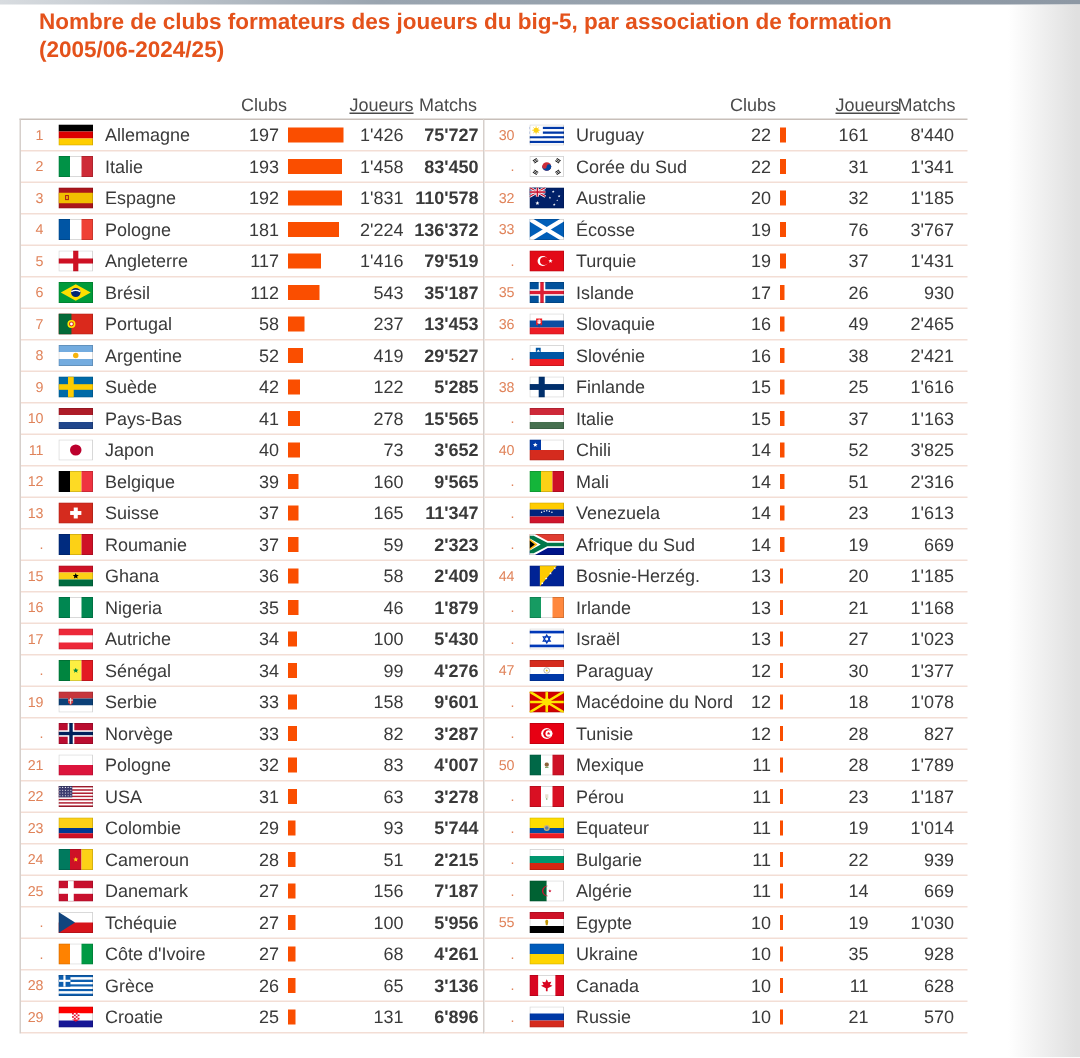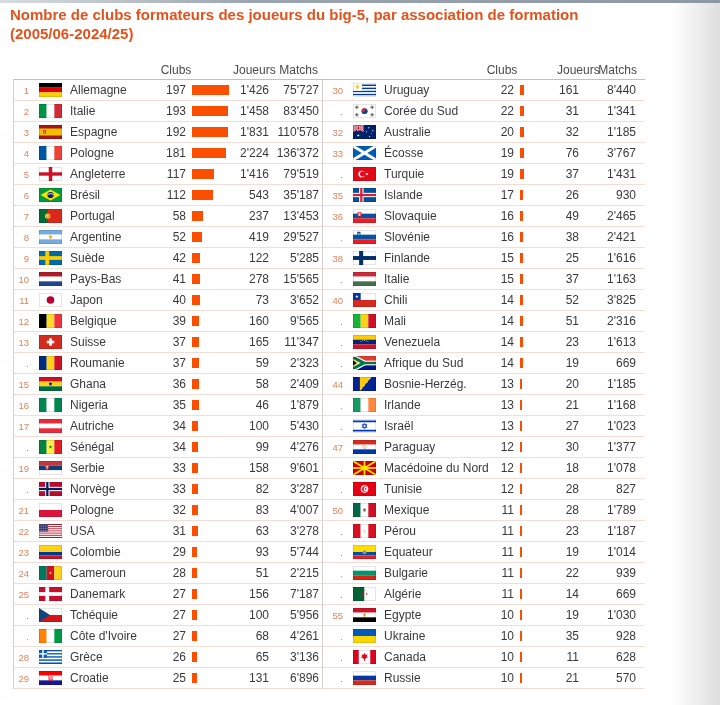--- a/index.html
+++ b/index.html
@@ -2,48 +2,48 @@
 <html><head>
 <meta charset="utf-8">
 <style>
   html,body{margin:0;padding:0;background:#fff;}
   .page{position:relative;width:720px;height:705px;background:#fff;overflow:hidden;
         font-family:"Liberation Sans",sans-serif;-webkit-font-smoothing:antialiased;}
   .top-strip{position:absolute;top:0;left:0;width:720px;height:3px;
         background:linear-gradient(90deg,#d8dce0 0%,#9aa5b0 35%,#8d98a4 100%);}
   .right-fade{position:absolute;top:3px;right:0;width:48px;height:702px;pointer-events:none;
         background:linear-gradient(90deg,rgba(226,226,226,0) 0%,#e0e0e0 95%);}
-  .title{position:absolute;top:5px;left:10px;width:668px;font-size:15px;font-weight:bold;
+  .title{position:absolute;top:5px;left:26px;width:668px;font-size:15px;font-weight:bold;
         color:#e4521b;line-height:19px;letter-spacing:0;}
   .tables{position:absolute;top:60px;left:13px;display:flex;}
   .tbl{display:block;}
   .tbl.left{--cols:17px 33px 77px 45px 43px 42px 52px;width:309px;}
   .tbl.right{--cols:22px 33px 94px 42px 44px 40px 48px;width:323px;}
   .hdr,.row{display:grid;grid-template-columns:var(--cols);}
   .hdr{height:19px;align-items:end;color:#4a4a4a;font-size:12px;padding-bottom:2px;box-sizing:border-box;}
   .hc{white-space:nowrap;}
   .h-clubs{grid-column:4/6;text-align:center;}
   .left .h-clubs{padding-right:16px;}
   .right .h-clubs{padding-right:24px;}
-  .h-joueurs{grid-column:6;text-align:right;}
+  .h-joueurs{grid-column:6;text-align:right;text-decoration:underline;}
   .left .h-joueurs{transform:translateX(5px);}
   .right .h-joueurs{padding-right:3px;}
   .h-matchs{grid-column:7;text-align:right;}
   .left .h-matchs{padding-right:4px;}
   .right .h-matchs{padding-right:8px;}
   .rows{border-left:1px solid #d6cfcb;border-top:1px solid #c8bfb9;}
   .row{height:21px;box-sizing:border-box;border-bottom:1px solid #f3ded5;align-items:center;}
   .rank{text-align:right;font-size:9.5px;padding-right:2px;}
   .flagcell{display:flex;align-items:center;padding-left:8px;}
   .flag{display:block;}
   .country{font-size:12px;color:#3a3a3a;padding-left:6px;white-space:nowrap;overflow:visible;}
   .clubs,.joueurs,.matchs{text-align:right;font-size:12px;color:#3a3a3a;white-space:nowrap;}
   .left .joueurs{padding-right:2px;}
   .right .joueurs{padding-right:19px;}
-  .left .matchs{padding-right:4px;}
+  .left .matchs{padding-right:4px;font-weight:bold;}
   .right .matchs{padding-right:10px;}
   .barcell{padding-left:6px;display:flex;align-items:center;}
   .bar{display:block;height:10px;}
 </style>
 </head>
 <body>
 
 <div class="page">
   <div class="top-strip"></div>
   <div class="title" style="color: rgb(228, 82, 27);"><span>Nombre de clubs formateurs des joueurs du big-5, par association de formation</span><br><span>(2005/06-2024/25)</span></div>

